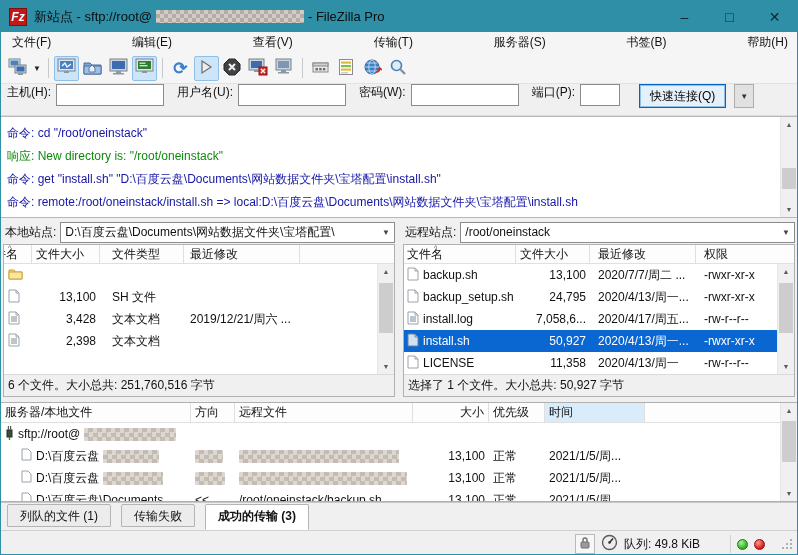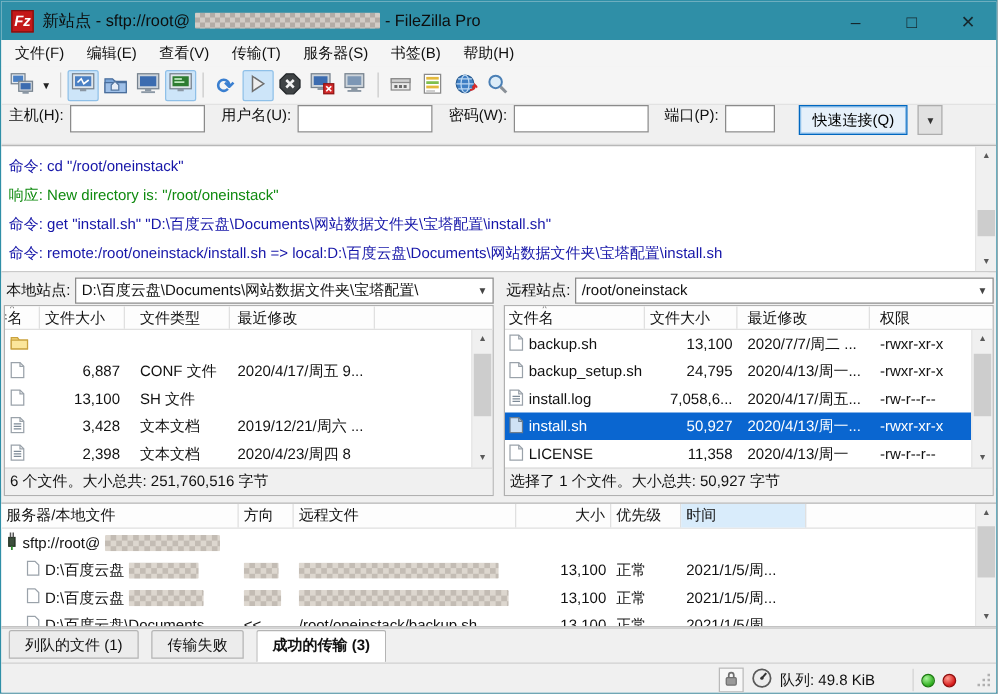--- a/index.html
+++ b/index.html
@@ -15,21 +15,21 @@
   .fz-logo{width:18px;height:18px;margin:0 7px 0 8px;background:#c41818;border:1px solid #7e0f0f;
     color:#fff;font-weight:bold;font-style:italic;font-size:12px;display:flex;align-items:center;justify-content:center;}
   .title-text{font-size:13px;color:#0d0d0d;display:flex;align-items:center;gap:4px;white-space:nowrap;}
   .win-controls{margin-left:auto;display:flex;height:100%;}
   .win-btn{width:45px;height:100%;display:flex;align-items:center;justify-content:center;color:#15272c;font-size:14px;cursor:default;}
   
   .mosaic{display:inline-block;height:13px;vertical-align:middle;
     background:repeating-conic-gradient(#c3bcb4 0% 25%, #ddd7cf 0% 50%); background-size:9px 9px; border-radius:1px;}
   .mosaic.dark{background:repeating-conic-gradient(#b3aca6 0% 25%, #d2ccc6 0% 50%); background-size:8px 8px;}
   
-  .menubar{height:21px;background:#f5f5f5;display:flex;align-items:center;padding-left:2px;flex:0 0 21px;}
+  .menubar{height:21px;background:#f5f5f5;display:flex;align-items:center;padding-left:2px;flex:0 0 21px;justify-content:space-between;}
   .menu-item{padding:2px 9px;white-space:nowrap;}
   
   .toolbar{height:31px;background:#f5f5f5;display:flex;align-items:center;padding-left:4px;gap:1px;flex:0 0 31px;border-bottom:1px solid #e2e2e2;}
   .tb{width:25px;height:25px;display:flex;align-items:center;justify-content:center;border:1px solid transparent;border-radius:2px;}
   .tb.active{background:#cde5f9;border-color:#8fc0e8;}
   .tb-caret{font-size:8px;color:#222;margin:0 2px;}
   .tb-sep{width:1px;height:20px;background:#c9c9c9;margin:0 4px;}
   
   .quickconnect{height:32px;background:#f0f0f0;display:flex;align-items:flex-start;padding:0 6px;gap:5px;flex:0 0 32px;border-bottom:1px solid #dcdcdc;}
   .qc-label{white-space:nowrap;margin-left:8px;}
@@ -318,31 +318,20 @@
               <span class="cell lc3"></span>
               <span class="cell lc4"></span>
             </div>
             <div class="frow">
               <span class="cell lc1">
                   <span class="ic"><svg width="12" height="14">
                       <path d="M1 1 h7 l3 3 v9 h-10 z" fill="#fff" stroke="#9aa2aa"></path>
                       <path d="M8 1 v3 h3" fill="none" stroke="#9aa2aa"></path>
                     </svg></span>
                 </span>
-              <span class="cell lc2">6,887</span>
-              <span class="cell lc3">CONF 文件</span>
-              <span class="cell lc4">2020/4/17/周五 9...</span>
-            </div>
-            <div class="frow">
-              <span class="cell lc1">
-                  <span class="ic"><svg width="12" height="14">
-                      <path d="M1 1 h7 l3 3 v9 h-10 z" fill="#fff" stroke="#9aa2aa"></path>
-                      <path d="M8 1 v3 h3" fill="none" stroke="#9aa2aa"></path>
-                    </svg></span>
-                </span>
               <span class="cell lc2">13,100</span>
               <span class="cell lc3">SH 文件</span>
             </div>
             <div class="frow">
               <span class="cell lc1">
                   <span class="ic"><svg width="12" height="14">
                       <path d="M1 1 h7 l3 3 v9 h-10 z" fill="#fff" stroke="#9aa2aa"></path>
                       <path d="M8 1 v3 h3" fill="none" stroke="#9aa2aa"></path>
                       <path d="M3 6 h6 M3 8 h6 M3 10 h6" stroke="#7d8a97"></path>
                     </svg></span>
@@ -354,21 +343,20 @@
             <div class="frow">
               <span class="cell lc1">
                   <span class="ic"><svg width="12" height="14">
                       <path d="M1 1 h7 l3 3 v9 h-10 z" fill="#fff" stroke="#9aa2aa"></path>
                       <path d="M8 1 v3 h3" fill="none" stroke="#9aa2aa"></path>
                       <path d="M3 6 h6 M3 8 h6 M3 10 h6" stroke="#7d8a97"></path>
                     </svg></span>
                 </span>
               <span class="cell lc2">2,398</span>
               <span class="cell lc3">文本文档</span>
-              <span class="cell lc4">2020/4/23/周四 8</span>
             </div>
           </div>
           <div class="vscroll">
             <div class="sb-btn">▲</div>
             <div class="sb-track">
                 <div class="sb-thumb" style="top:5%;height:62%"></div>
               </div>
             <div class="sb-btn">▼</div>
           </div>
         </div>

